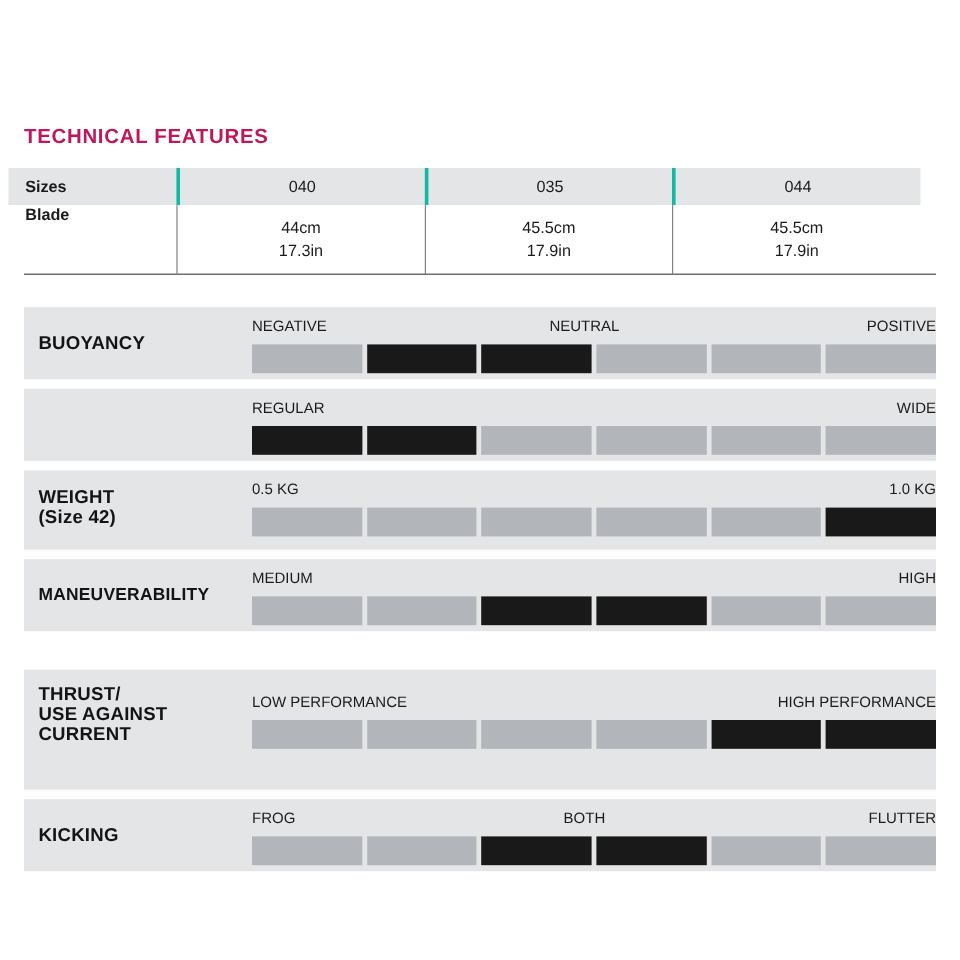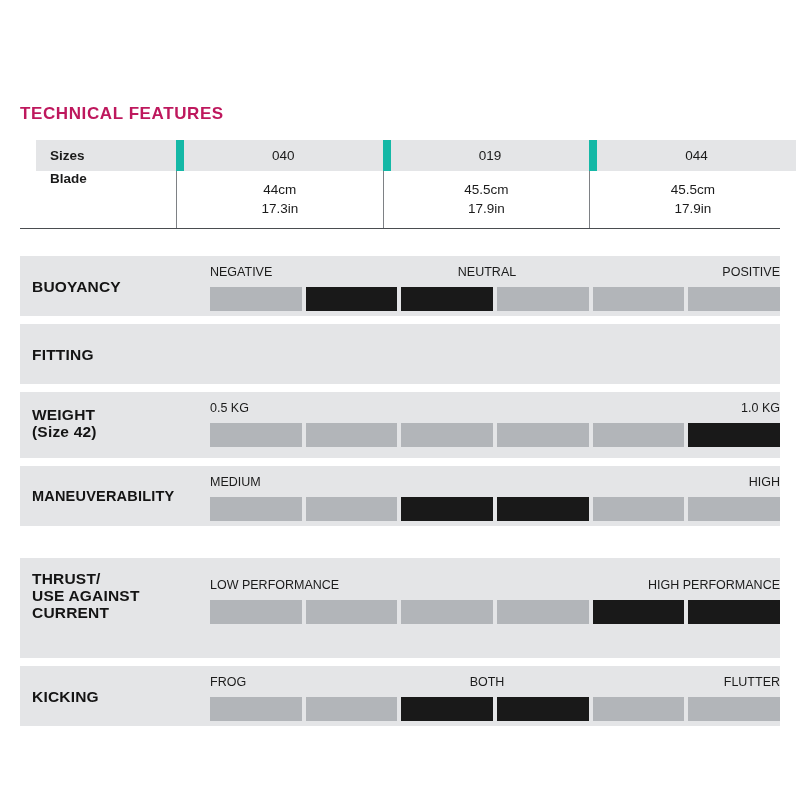--- a/index.html
+++ b/index.html
@@ -27,21 +27,21 @@
     position: absolute;
     left: 20px;
     top: 104px;
     font-size: 17px;
     font-weight: bold;
     letter-spacing: 0.6px;
     color: #be185d;
   }
   .spec-wrap {
     position: absolute;
-    left: 36px;
+    left: 7px;
     top: 140px;
     width: 760px;
   }
   .srow {
     display: flex;
     width: 760px;
   }
   .srow.head .scell {
     background: #e4e5e7;
     height: 31px;
@@ -63,21 +63,21 @@
   .scell.label {
     width: 140px;
     text-align: left;
     padding-left: 14px;
     font-weight: bold;
   }
   .scell.val {
     width: 206.6px;
   }
   .srow.head .scell.val {
-    border-left: 8px solid #14b8a6;
+    border-left: 3px solid #14b8a6;
   }
   .srow.body .scell.val {
     padding-top: 9px;
     height: 57px;
   }
   .spec-line {
     line-height: 19px;
     font-size: 13.5px;
   }
   .underline-rule {
@@ -165,21 +165,21 @@
 <body>
 
 <div class="page">
 
   <div class="section-title">TECHNICAL FEATURES</div>
 
   <div class="spec-wrap">
     <div class="srow head">
       <div class="scell label">Sizes</div>
       <div class="scell val">040</div>
-      <div class="scell val">019</div>
+      <div class="scell val">035</div>
       <div class="scell val">044</div>
     </div>
     <div class="srow body">
       <div class="scell label">Blade</div>
       <div class="scell val">
         <div class="spec-line">44cm</div>
         <div class="spec-line">17.3in</div>
       </div>
       <div class="scell val">
         <div class="spec-line">45.5cm</div>
@@ -209,21 +209,34 @@
           <div class="seg on"></div>
           <div class="seg on"></div>
           <div class="seg"></div>
           <div class="seg"></div>
           <div class="seg"></div>
         </div>
       </div>
     </div>
 
     <div class="frow" style="height:60px;">
-      <div class="fname">FITTING</div>
+      <div class="fbody">
+        <div class="flabels">
+          <span class="lft">REGULAR</span>
+          <span class="rgt">WIDE</span>
+        </div>
+        <div class="segs">
+          <div class="seg on"></div>
+          <div class="seg on"></div>
+          <div class="seg"></div>
+          <div class="seg"></div>
+          <div class="seg"></div>
+          <div class="seg"></div>
+        </div>
+      </div>
     </div>
 
     <div class="frow" style="height:66px;">
       <div class="fname" style="display:block;padding-top:14px;">
         <div>WEIGHT</div>
         <div>(Size 42)</div>
       </div>
       <div class="fbody" style="">
         <div class="flabels">
           <span class="lft">0.5 KG</span>

